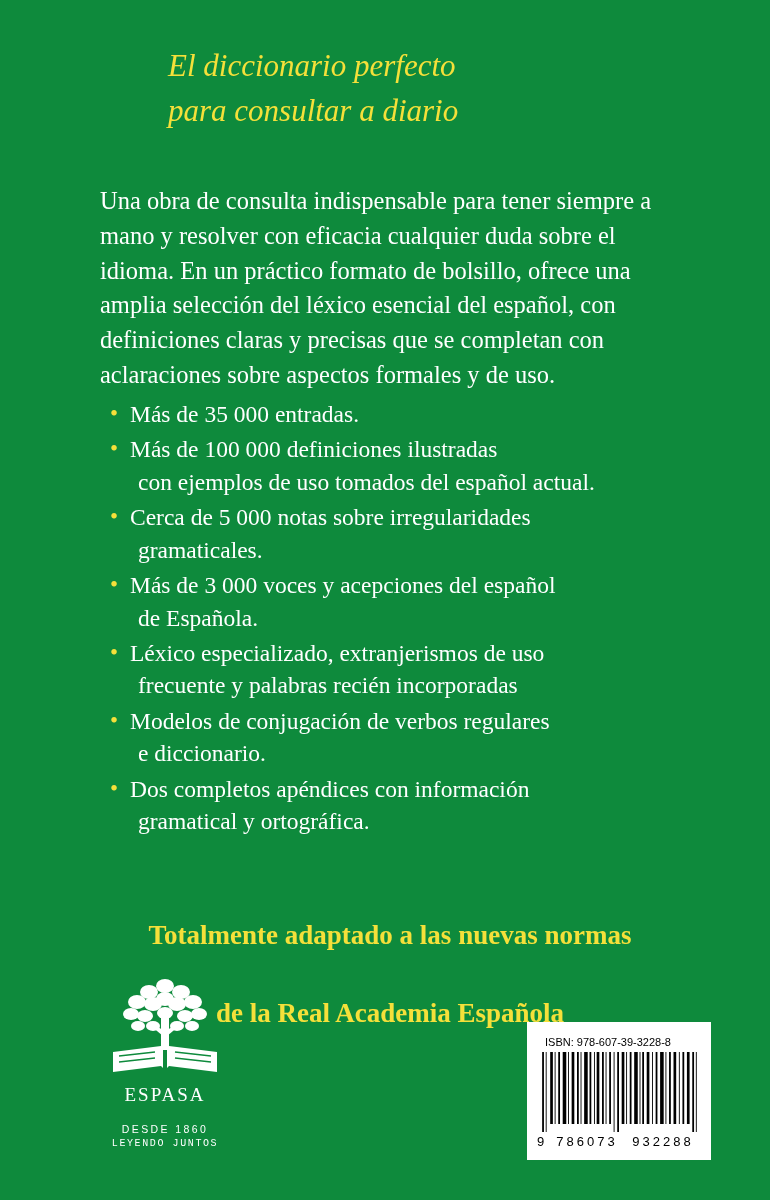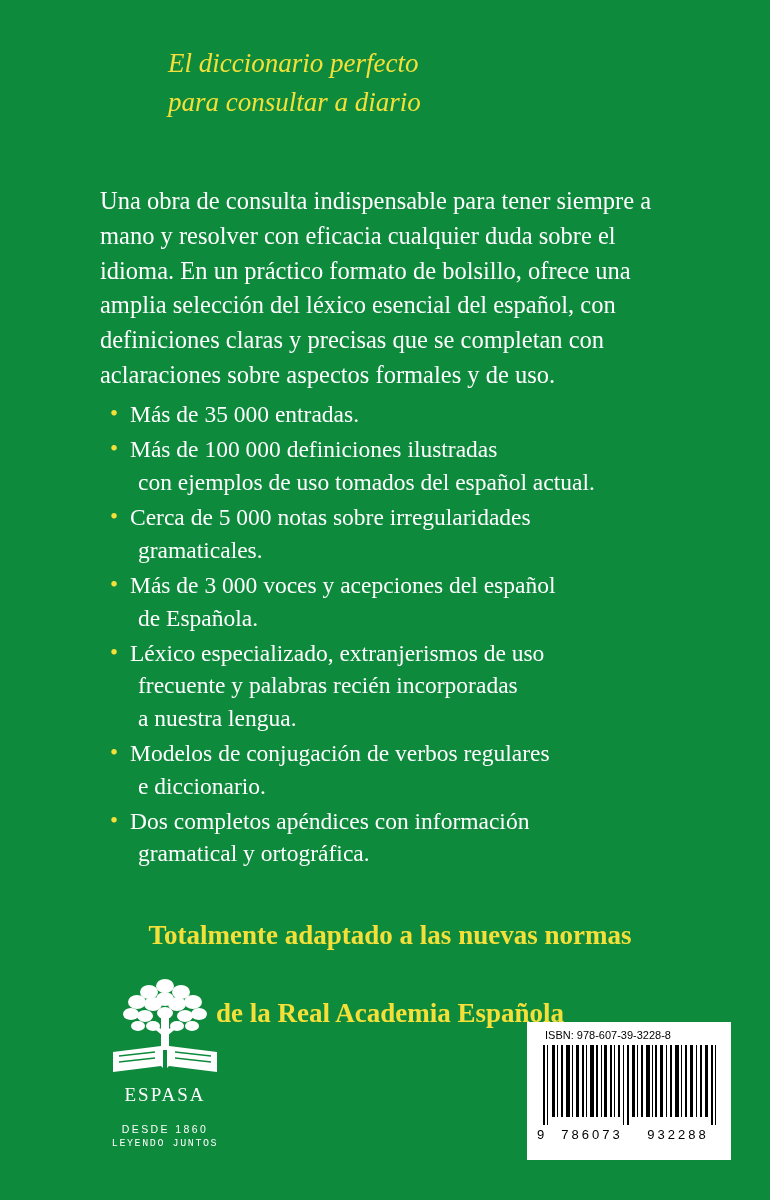--- a/index.html
+++ b/index.html
@@ -22,21 +22,21 @@
   }
 
   
   .headline {
     position: absolute;
     left: 84px;
     top: 44px;
     width: 620px;
     color: #f5e03a;
     font-style: italic;
-    font-size: 27px;
+    font-size: 31px;
     line-height: 1.45;
     font-family: "Liberation Serif", serif;
   }
   .headline .l1 { display: block; padding-left: 84px; }
   .headline .l2 { display: block; padding-left: 84px; }
 
   
   .intro {
     position: absolute;
     left: 84px;
@@ -125,25 +125,25 @@
     font-size: 10px;
     letter-spacing: 1.6px;
     margin-top: 3px;
   }
 
   
   .barcode-box {
     position: absolute;
     left: 527px;
     top: 1022px;
-    width: 204px;
+    width: 184px;
     height: 138px;
     background: #ffffff;
     box-sizing: border-box;
-    padding: 7px 8px 4px 8px;
+    padding: 14px 8px 4px 8px;
   }
   .isbn-text {
     font-family: "Liberation Sans", sans-serif;
     font-size: 11px;
     color: #000000;
     margin-bottom: 4px;
     padding-left: 10px;
   }
   .bars {
     height: 80px;
@@ -189,21 +189,20 @@
       <span>Cerca de 5 000 notas sobre irregularidades</span>
       <span class="cont">gramaticales.</span>
     </li>
     <li>
       <span>Más de 3 000 voces y acepciones del español</span>
       <span class="cont">de Española.</span>
     </li>
     <li>
       <span>Léxico especializado, extranjerismos de uso</span>
       <span class="cont">frecuente y palabras recién incorporadas</span>
-      <span class="cont">a nuestra lengua.</span>
     </li>
     <li>
       <span>Modelos de conjugación de verbos regulares</span>
       <span class="cont">e diccionario.</span>
     </li>
     <li>
       <span>Dos completos apéndices con información</span>
       <span class="cont">gramatical y ortográfica.</span>
     </li>
   </ul>

